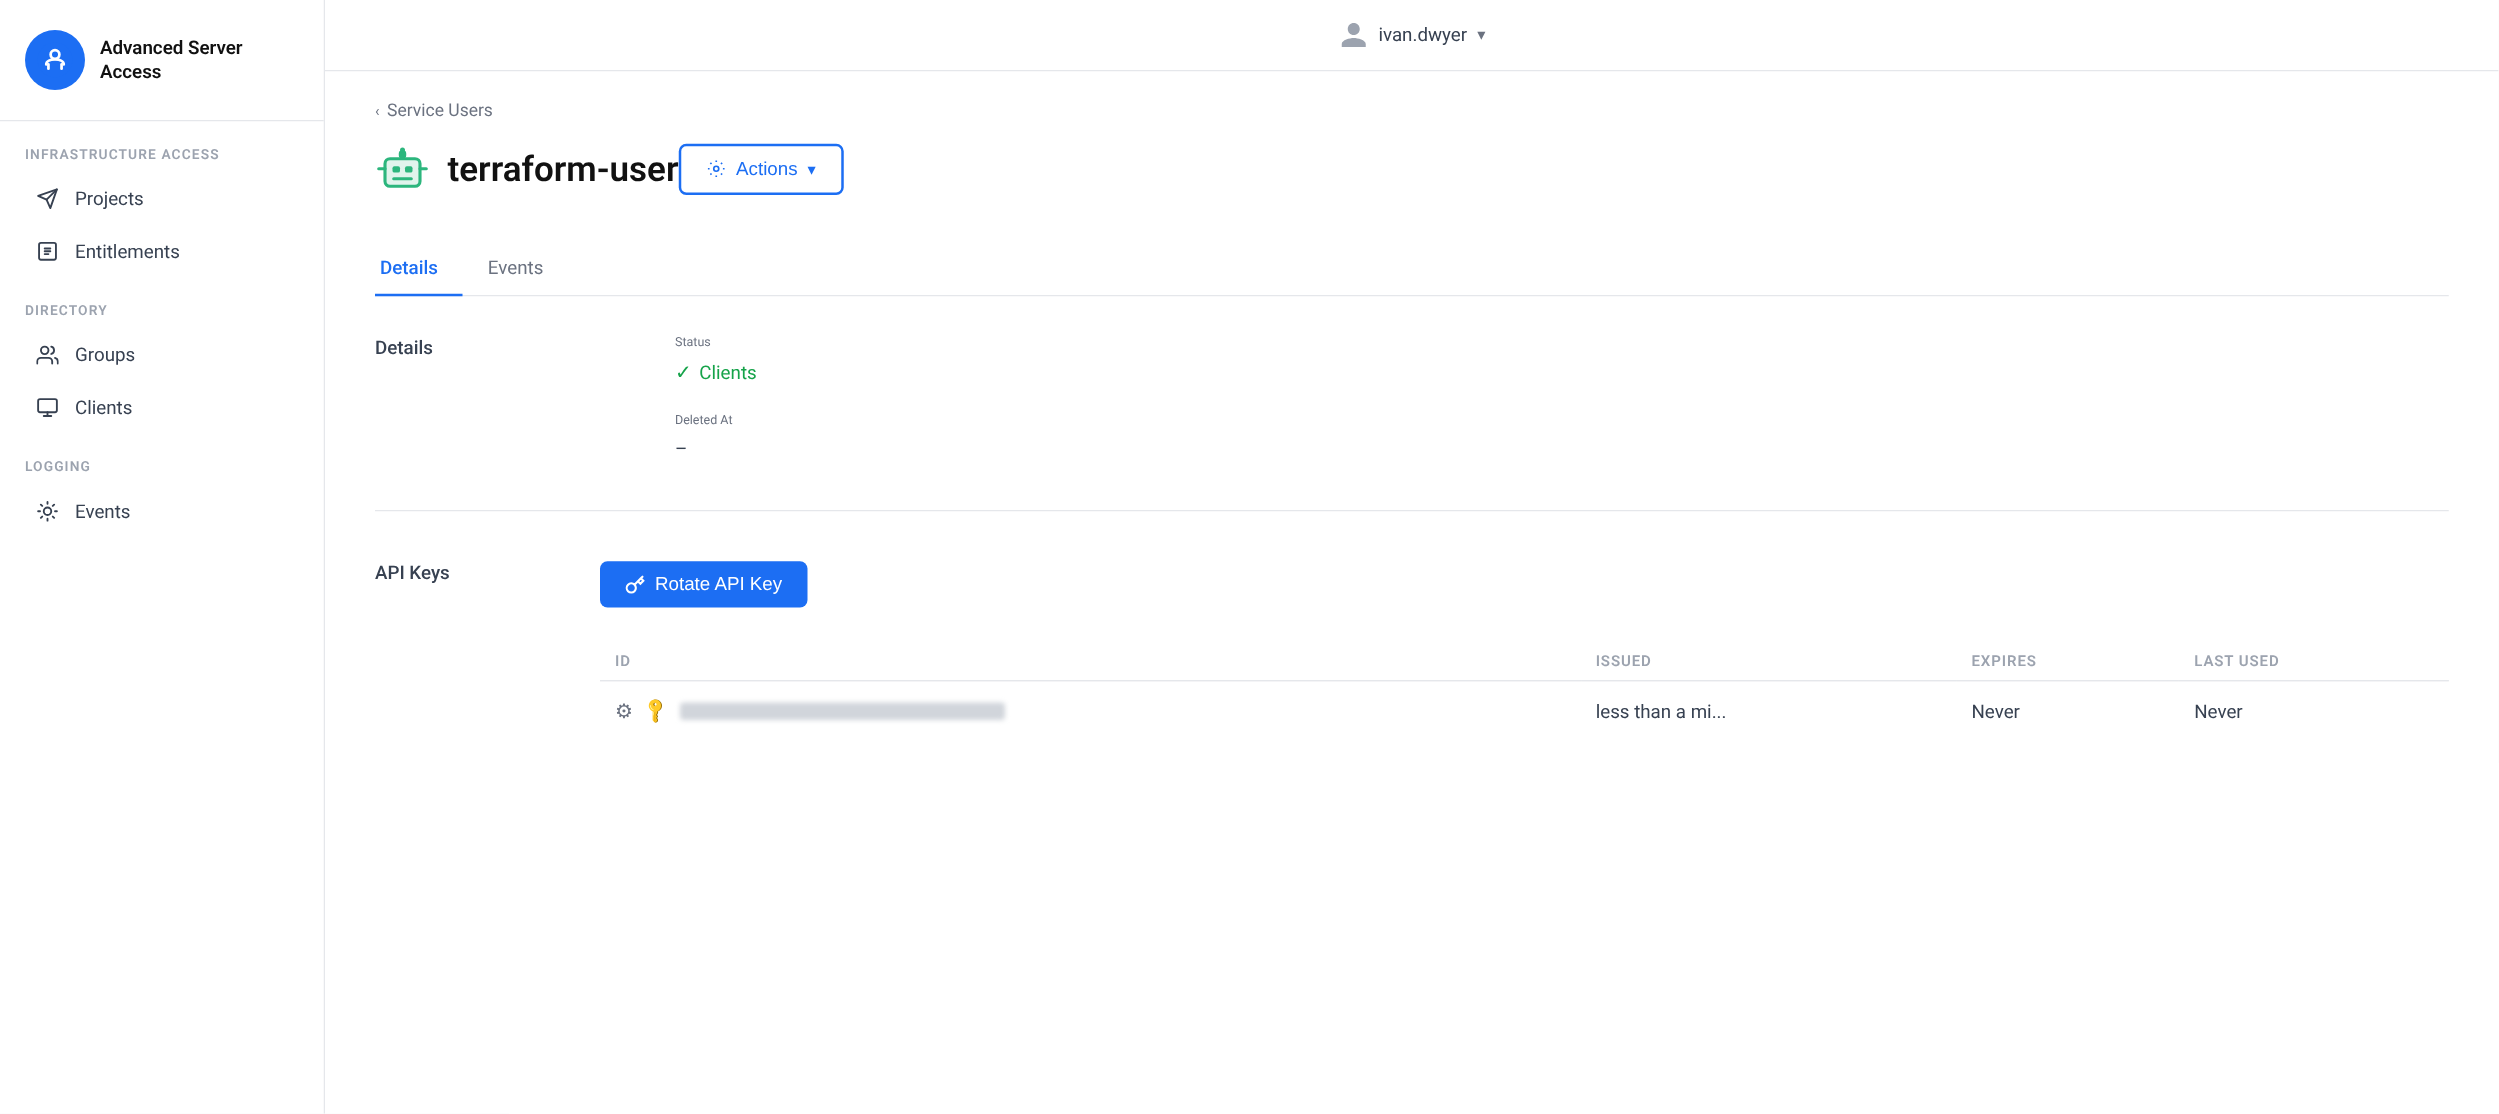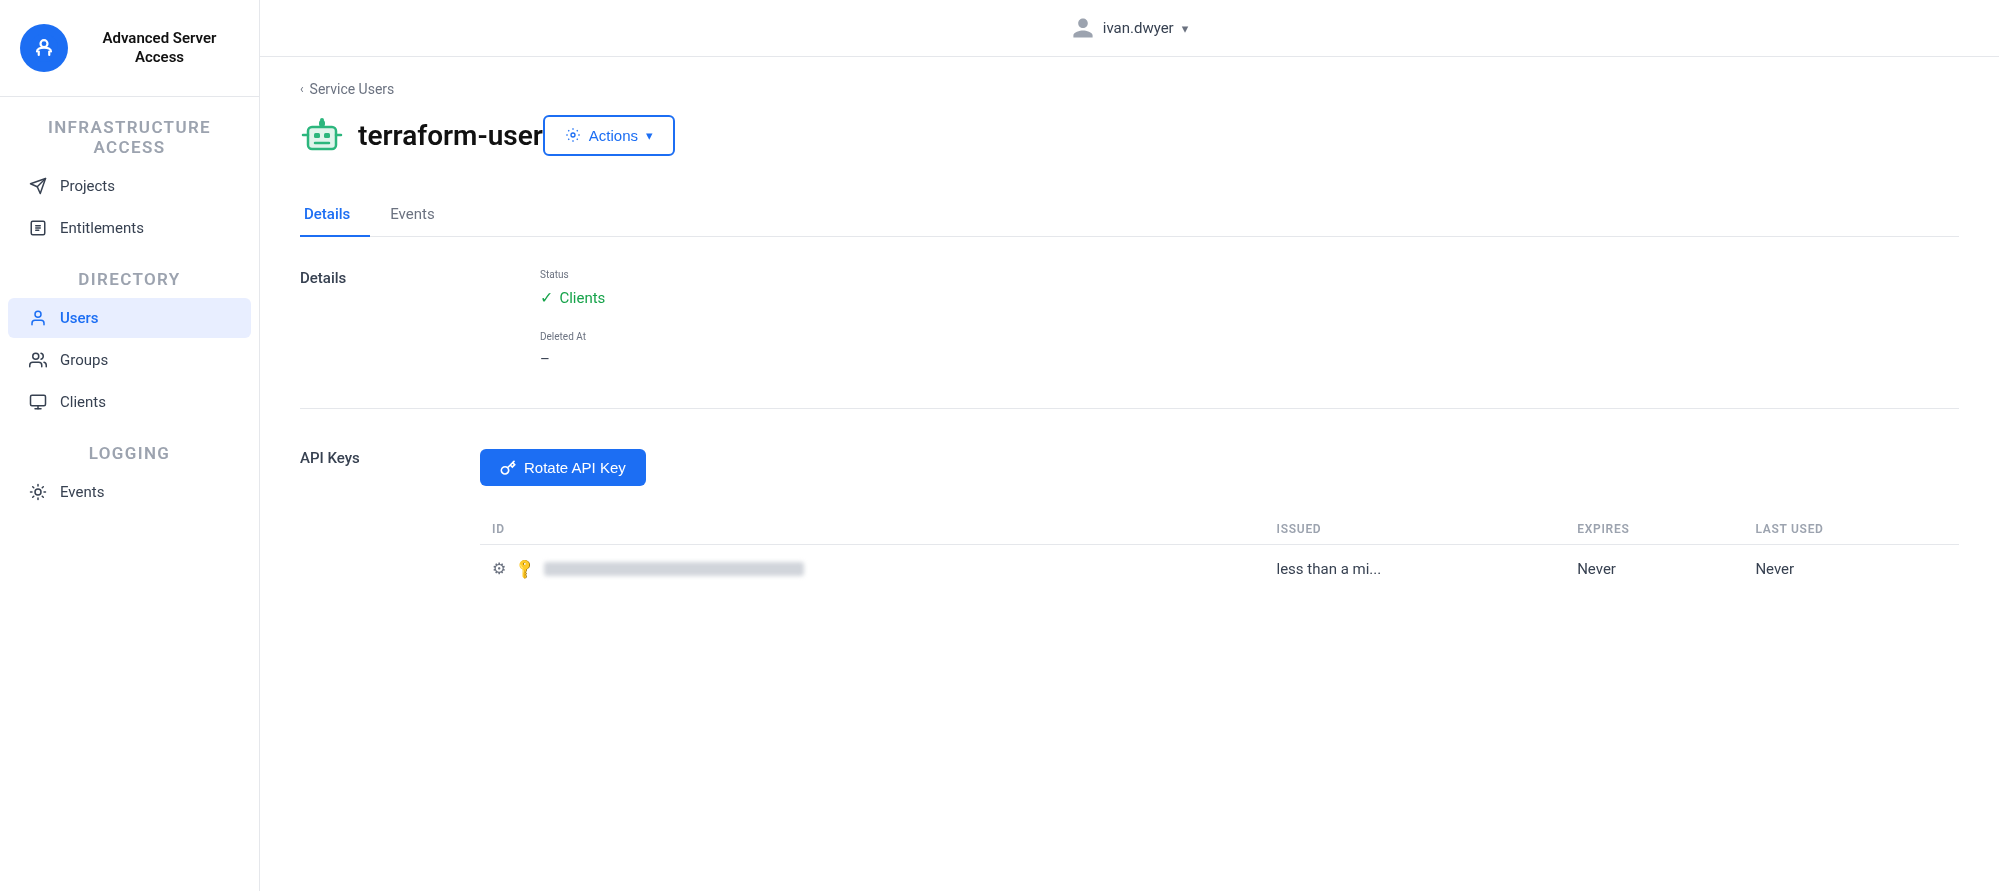--- a/index.html
+++ b/index.html
@@ -7,21 +7,20 @@
 
     
     .sidebar {
       width: 260px;
       min-width: 260px;
       background: #fff;
       border-right: 1px solid #e5e7eb;
       display: flex;
       flex-direction: column;
       height: 100%;
-      text-align: center;
     }
     .sidebar-logo {
       display: flex;
       align-items: center;
       gap: 12px;
       padding: 24px 20px;
       border-bottom: 1px solid #e5e7eb;
     }
     .logo-icon {
       width: 48px;
@@ -35,21 +34,21 @@
     }
     .logo-icon svg { width: 28px; height: 28px; }
     .logo-text {
       font-size: 15px;
       font-weight: 600;
       color: #111;
       line-height: 1.3;
     }
 
     .sidebar-section-label {
-      font-size: 17px;
+      font-size: 11px;
       font-weight: 600;
       color: #9ca3af;
       letter-spacing: 0.08em;
       padding: 20px 20px 8px 20px;
       text-transform: uppercase;
     }
     .sidebar-item {
       display: flex;
       align-items: center;
       gap: 12px;
@@ -317,29 +316,20 @@
     <span class="icon">
       <svg width="18" height="18" viewBox="0 0 24 24" fill="none" stroke="currentColor" stroke-width="2" stroke-linecap="round" stroke-linejoin="round">
         <rect x="3" y="3" width="18" height="18" rx="2"></rect>
         <path d="M9 9h6M9 12h6M9 15h4"></path>
       </svg>
     </span>
     <span>Entitlements</span>
   </div>
 
   <div class="sidebar-section-label">DIRECTORY</div>
-  <div class="sidebar-item active">
-    <span class="icon">
-      <svg width="18" height="18" viewBox="0 0 24 24" fill="none" stroke="currentColor" stroke-width="2" stroke-linecap="round" stroke-linejoin="round">
-        <path d="M20 21v-2a4 4 0 0 0-4-4H8a4 4 0 0 0-4 4v2"></path>
-        <circle cx="12" cy="7" r="4"></circle>
-      </svg>
-    </span>
-    <span>Users</span>
-  </div>
   <div class="sidebar-item">
     <span class="icon">
       <svg width="18" height="18" viewBox="0 0 24 24" fill="none" stroke="currentColor" stroke-width="2" stroke-linecap="round" stroke-linejoin="round">
         <path d="M17 21v-2a4 4 0 0 0-4-4H5a4 4 0 0 0-4 4v2"></path>
         <circle cx="9" cy="7" r="4"></circle>
         <path d="M23 21v-2a4 4 0 0 0-3-3.87"></path>
         <path d="M16 3.13a4 4 0 0 1 0 7.75"></path>
       </svg>
     </span>
     <span>Groups</span>

